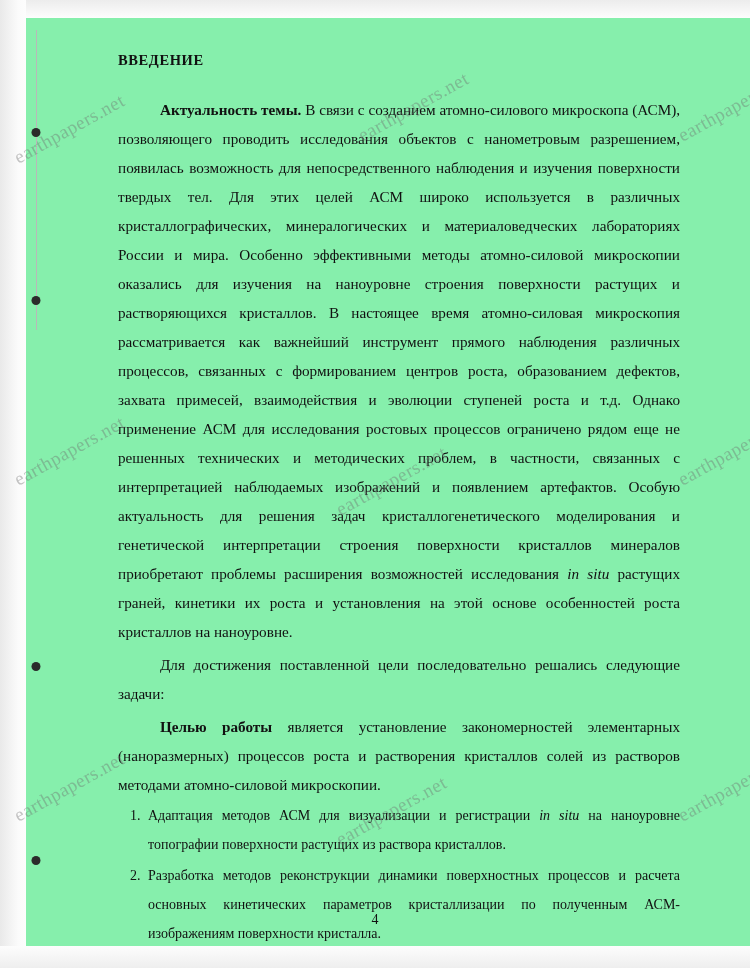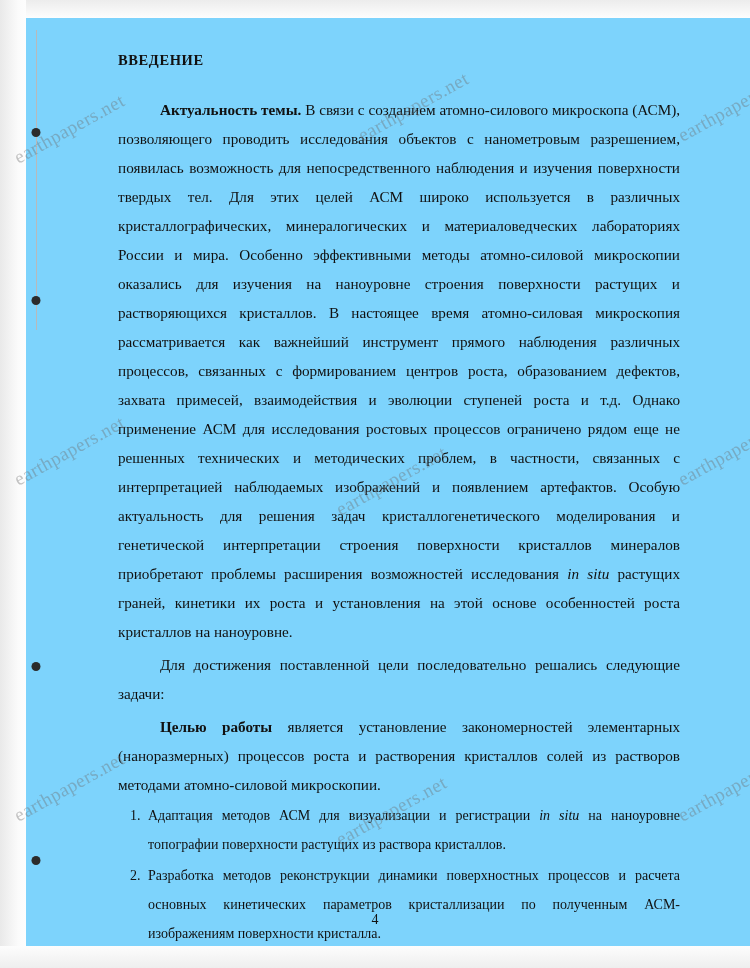--- a/index.html
+++ b/index.html
@@ -11,21 +11,21 @@
     width: 750px;
     height: 968px;
     position: relative;
     overflow: hidden;
     font-family: "Liberation Serif", serif;
     color: #111;
   }
   .page {
     position: absolute;
     inset: 0;
-    background: #7dd3fc;
+    background: #86efac;
   }
   
   .scan-edge-left {
     position: absolute;
     left: 0; top: 0;
     width: 26px; height: 100%;
     background: linear-gradient(to right, #e9e9e9, #fbfbfb 70%, #fdfdfd);
   }
   .scan-edge-top {
     position: absolute;

